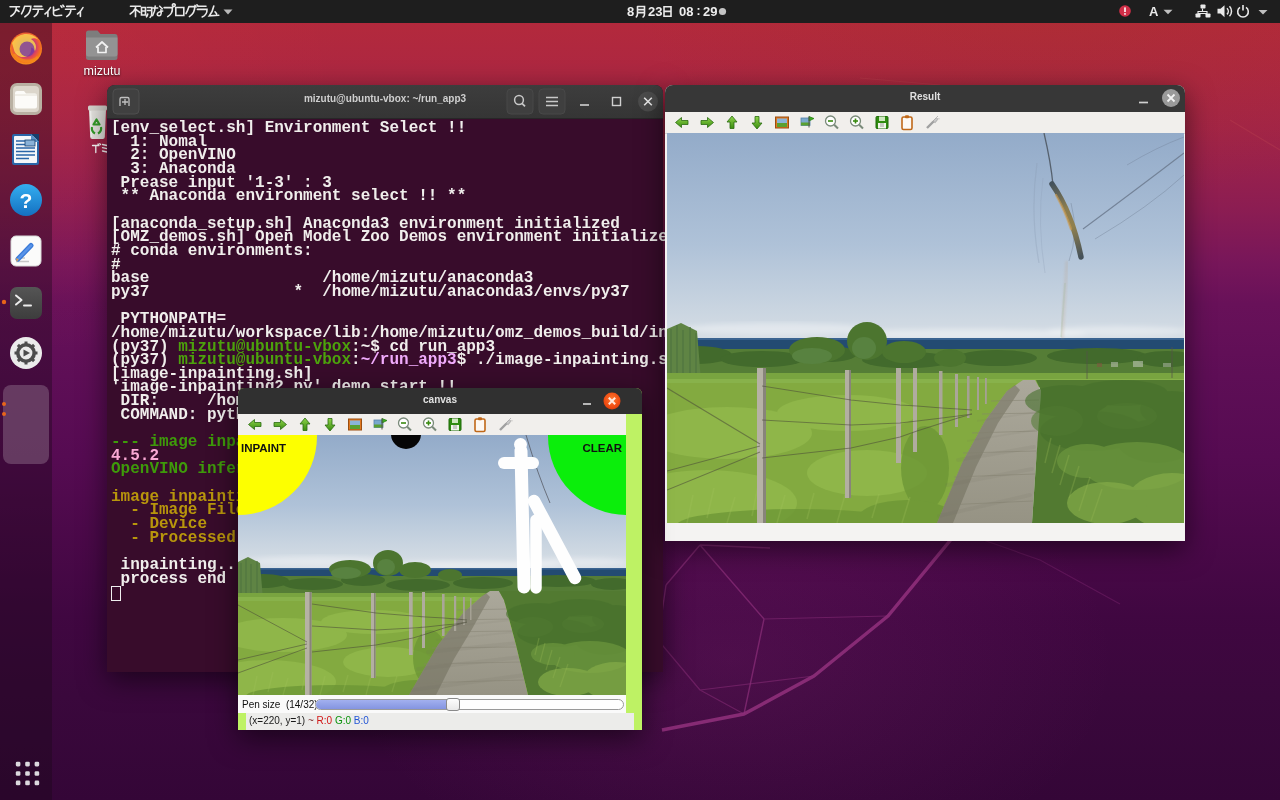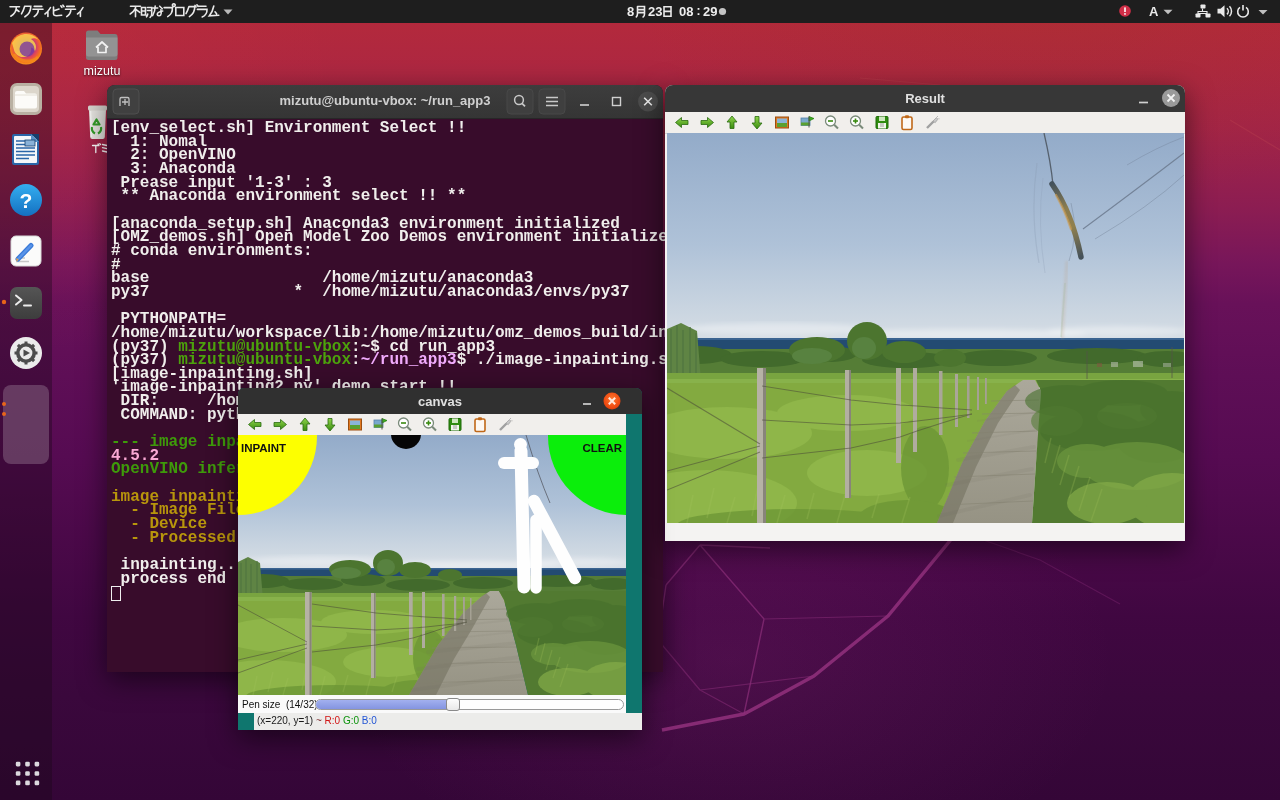--- a/index.html
+++ b/index.html
@@ -1,21 +1,21 @@
 <!DOCTYPE html>
 <html><head><meta charset="utf-8">
 <style>
 html,body{margin:0;padding:0;width:1280px;height:800px;overflow:hidden;
 font-family:"Liberation Sans",sans-serif;}
 #desk{position:absolute;left:0;top:0;width:1280px;height:800px;
 background:linear-gradient(180deg,#b62a3a 0%,#ad2741 9%,#a32447 16%,#8c1d52 26%,#77165a 33%,#681159 38%,#5e0e56 47%,#560b52 57%,#4b0949 67%,#400741 77%,#3a083c 87%,#340637 100%);}
 #deskshade{position:absolute;left:0;top:0;width:1280px;height:800px;
 background:radial-gradient(ellipse 600px 300px at 1050px 0px, rgba(150,60,20,0.18), rgba(150,60,20,0) 70%),radial-gradient(ellipse 550px 330px at 730px 660px, rgba(190,60,160,0.13), rgba(190,60,160,0) 70%),radial-gradient(ellipse 500px 400px at 0px 80px, rgba(255,70,60,0.08), rgba(255,70,60,0) 70%);}
 .win{position:absolute;box-shadow:0 8px 28px rgba(0,0,0,0.55);}
-.tbar{position:absolute;left:0;top:0;right:0;color:#d6d6d6;font-weight:bold;font-size:13px;}
+.tbar{position:absolute;left:0;top:0;right:0;color:#d6d6d6;font-weight:bold;font-size:10px;}
 pre{margin:0}
 </style></head>
 <body>
 <div id="desk"></div>
 <div id="deskshade"></div>
 
 <svg id="pattern" style="position:absolute;left:0;top:0" width="1280" height="800">
  <g fill="none" stroke-linejoin="round">
   <path d="M958,531 L888,616 L814,676 L744,714 L662,730" stroke="#9c3684" stroke-width="3.5" opacity="0.75"></path>
   <path d="M700,545 L666,585 M700,545 L764,619 M764,619 L744,714 M666,585 L658,640 M700,545 L770,548" stroke="#8d2f7b" stroke-width="1.4" opacity="0.7"></path>
@@ -530,21 +530,21 @@
     <path d="M385,51 Q405,80 414,124" stroke="url(#streakg)" stroke-width="5.5" stroke-linecap="round"></path>
     <path d="M389,62 Q398,78 404,96" stroke="#cf9c50" stroke-width="2.4" stroke-linecap="round" opacity="0.6"></path>
     <path d="M370,30 Q363,80 372,130" stroke="#8898b0" stroke-width="1.2" fill="none" opacity="0.3"></path>
     <path d="M376,45 Q370,90 378,140" stroke="#8898b0" stroke-width="1" fill="none" opacity="0.25"></path>
     <line x1="400" y1="128" x2="395" y2="206" stroke="#be9670" stroke-width="3.5" opacity="0.18" filter="url(#bl1)"></line>
     <line x1="398" y1="150" x2="394" y2="204" stroke="#96b48c" stroke-width="1.8" opacity="0.2"></line>
    </g>
   </svg>
 </div>
 
-<div id="canvas" class="win" style="left:238px;top:388px;width:404px;height:342px;background:#0f766e;border-radius:6px 6px 0 0;">
+<div id="canvas" class="win" style="left:238px;top:388px;width:404px;height:342px;background:#bef264;border-radius:6px 6px 0 0;">
   <div class="tbar" style="height:26px;background:#303030;border-radius:6px 6px 0 0;">
     <span style="position:absolute;left:0;right:0;top:6px;text-align:center;color:#e0e0e0;">canvas</span>
     <svg width="388" height="26" style="position:absolute;left:0;top:0">
       <path d="M345,16 h8" stroke="#d0d0d0" stroke-width="1.7"></path>
       <defs>
           <radialGradient id="ocg" cx="0.5" cy="0.4" r="0.65">
         <stop offset="0" stop-color="#ff7a30"></stop>
             <stop offset="0.7" stop-color="#ee4b12"></stop>
             <stop offset="1" stop-color="#d83c08"></stop>
       </radialGradient>
@@ -696,16 +696,16 @@
     <line x1="296" y1="66" x2="337" y2="143" stroke-width="12.5"></line>
    </g>
   </svg>
   <div style="position:absolute;left:0;top:307px;width:388px;height:18px;background:#fafafa;">
     <span style="position:absolute;left:4px;top:3.5px;font-size:10px;color:#111;">Pen size&nbsp;&nbsp;(14/32)</span>
   </div>
   <div style="position:absolute;left:77px;top:311px;width:309px;height:11px;background:#fff;border:1px solid #9a9a9a;border-radius:6px;overflow:hidden;box-sizing:border-box;">
     <div style="position:absolute;left:0;top:0;width:132px;height:11px;background:linear-gradient(#a2b0ef,#7d8edd);"></div>
   </div>
   <div style="position:absolute;left:208px;top:310px;width:14px;height:13px;background:linear-gradient(#fdfdfd,#e8e8e8);border:1px solid #8a8a8a;border-radius:3px;box-sizing:border-box;"></div>
-  <div style="position:absolute;left:16px;top:325px;width:388px;height:17px;background:#ececea;font-size:10px;color:#1a1a1a;">
+  <div style="position:absolute;left:8px;top:325px;width:388px;height:17px;background:#ececea;font-size:10px;color:#1a1a1a;">
     <span style="position:absolute;left:3px;top:2px;">(x=220, y=1) <span style="color:#803030">~</span> <span style="color:#d21515">R:0</span> <span style="color:#0c930c">G:0</span> <span style="color:#2255d5">B:0</span></span>
   </div>
 </div>
 
 </body></html>

